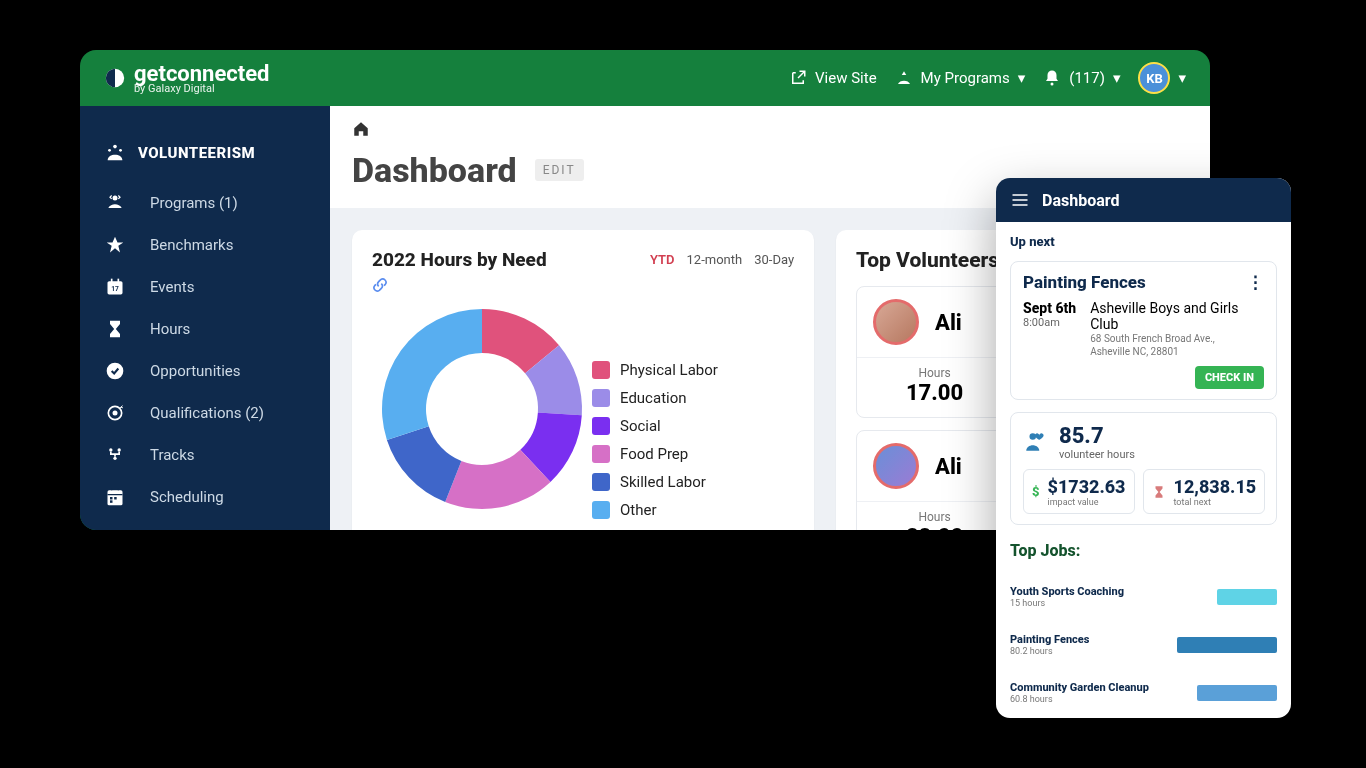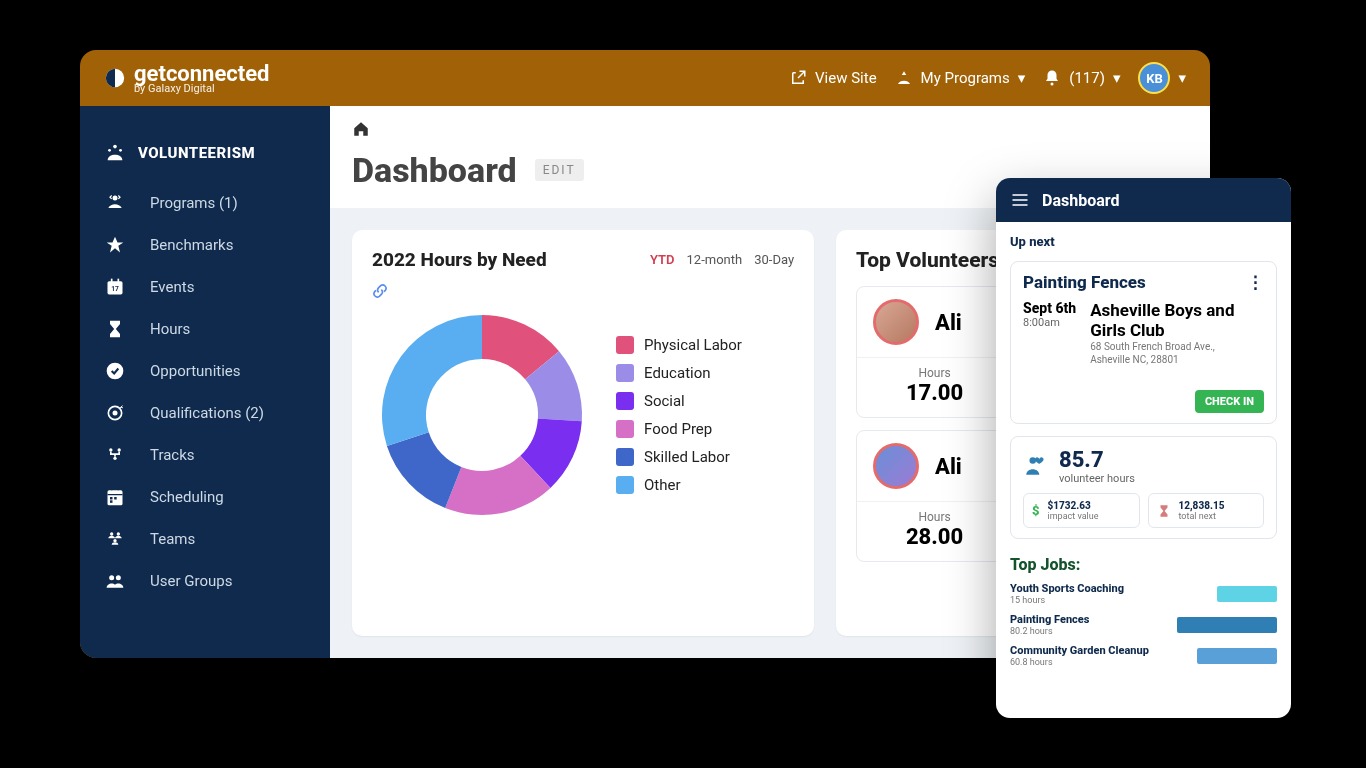--- a/index.html
+++ b/index.html
@@ -1,42 +1,42 @@
 <!DOCTYPE html>
 <html><head>
 <meta charset="utf-8">
 <style>
   *{box-sizing:border-box;margin:0;padding:0;font-family:-apple-system,BlinkMacSystemFont,"Segoe UI",Roboto,Arial,sans-serif}
   body{background:#000;width:1366px;height:768px;overflow:hidden;position:relative}
-  .app{position:absolute;left:80px;top:50px;width:1130px;height:608px;background:#a16207;border-radius:16px;overflow:hidden;box-shadow:0 20px 60px rgba(0,0,0,.4)}
+  .app{position:absolute;left:80px;top:50px;width:1130px;height:480px;background:#15803d;border-radius:16px;overflow:hidden;box-shadow:0 20px 60px rgba(0,0,0,.4)}
   .topbar{height:56px;display:flex;align-items:center;padding:0 24px;color:#fff}
   .brand{display:flex;align-items:center;gap:8px;font-weight:700;font-size:22px}
   .brand-sub{font-size:11px;font-weight:400;text-align:left;display:block;margin-top:-4px;opacity:.9}
   .topbar-right{margin-left:auto;display:flex;align-items:center;gap:18px;font-size:15px}
   .top-item{display:flex;align-items:center;gap:8px;cursor:pointer}
   .avatar-badge{width:32px;height:32px;border-radius:50%;background:#4a90d9;display:flex;align-items:center;justify-content:center;font-weight:700;font-size:13px;border:2px solid #fde047}
   .body{display:flex;height:calc(100% - 56px)}
   .sidebar{width:250px;background:#0f2a4c;color:#cdd9e5;padding:28px 0;font-size:15px}
   .side-head{display:flex;align-items:center;gap:12px;padding:8px 24px 18px;color:#fff;font-weight:800;letter-spacing:.5px}
   .side-item{display:flex;align-items:center;gap:24px;padding:10px 24px;cursor:pointer}
   .side-ico{width:22px;height:22px;display:flex;align-items:center;justify-content:center;color:#fff;flex:none}
   .main{flex:1;background:#fff;display:flex;flex-direction:column}
   .crumb{padding:14px 22px 0;color:#333}
   .page-title{display:flex;align-items:center;gap:18px;padding:12px 22px 18px}
   .page-title h1{font-size:34px;font-weight:800;color:#444}
   .edit-badge{font-size:12px;letter-spacing:2px;color:#888;background:#eee;padding:4px 8px;border-radius:3px}
   .content{flex:1;background:#eef1f5;padding:22px;display:flex;gap:22px}
   .card{background:#fff;border-radius:10px;padding:18px 20px;box-shadow:0 1px 2px rgba(0,0,0,.06)}
   .hours-card{flex:1.15}
-  .hours-head{display:flex;align-items:center;gap:12px;margin-bottom:12px}
+  .hours-head{display:flex;align-items:center;gap:12px;margin-bottom:6px}
   .hours-head h3{font-size:19px;font-weight:800;color:#222;flex:1}
   .range-tab{font-size:13px;color:#555}
   .range-tab.active{color:#d23f51;font-weight:600}
   .link-ico{text-align:right;color:#5b8def;margin:2px 0 6px}
-  .donut-wrap{display:flex;align-items:center;gap:24px}
+  .donut-wrap{display:flex;align-items:flex-end;}
   .legend{display:flex;flex-direction:column;gap:10px;font-size:15px;color:#222}
   .legend-row{display:flex;align-items:center;gap:10px}
   .sw{width:18px;height:18px;border-radius:3px}
   .vol-card{flex:.85}
   .vol-card h3{font-size:21px;font-weight:800;color:#222;margin-bottom:14px}
   .vol{border:1px solid #e6e9ee;border-radius:8px;margin-bottom:12px;overflow:hidden}
   .vol-top{display:flex;align-items:center;gap:16px;padding:12px 16px}
   .vol-av{width:46px;height:46px;border-radius:50%;border:3px solid #e46b6b;background:linear-gradient(135deg,#d8a896,#b67860)}
   .vol-av.b{background:linear-gradient(135deg,#6a8fd8,#9b7bd4)}
   .vol-name{font-size:22px;font-weight:800}
@@ -47,33 +47,33 @@
   
   .mobile{position:absolute;right:75px;top:178px;width:295px;height:540px;background:#fff;border-radius:14px;box-shadow:0 20px 50px rgba(0,0,0,.35);overflow:hidden;font-size:13px;display:flex;flex-direction:column}
   .m-top{background:#0f2a4c;color:#fff;padding:12px 14px;display:flex;align-items:center;gap:12px;font-weight:700;font-size:16px}
   .m-body{padding:12px 14px;display:flex;flex-direction:column;gap:12px;overflow:auto}
   .m-up{color:#0f2a4c;font-weight:800;font-size:13px}
   .m-card{border:1px solid #e1e6ec;border-radius:8px;padding:10px 12px}
   .m-event-title{color:#0f2a4c;font-weight:800;font-size:17px;display:flex;justify-content:space-between}
   .m-event-row{display:flex;gap:14px;margin-top:8px}
   .m-date{font-weight:800;font-size:14px}
   .m-time{font-size:11px;color:#666}
-  .m-org{font-weight:700;font-size:17px}
+  .m-org{font-weight:400;font-size:14px}
   .m-addr{font-size:10px;color:#777;line-height:1.3}
-  .checkin{margin-left:auto;margin-top:24px;background:#35b454;color:#fff;border:none;border-radius:4px;padding:5px 10px;font-weight:800;font-size:11px;display:block}
+  .checkin{margin-left:auto;margin-top:8px;background:#35b454;color:#fff;border:none;border-radius:4px;padding:5px 10px;font-weight:800;font-size:11px;display:block}
   .m-stats{display:flex;flex-direction:column;gap:8px}
   .m-big{display:flex;align-items:center;gap:10px}
   .m-big .num{font-size:22px;font-weight:800;color:#0f2a4c}
   .m-big .sub{font-size:11px;color:#666}
   .m-row2{display:flex;gap:8px}
   .m-chip{flex:1;border:1px solid #e1e6ec;border-radius:6px;padding:6px 8px;display:flex;gap:8px;align-items:center}
-  .m-chip .n{font-weight:800;color:#0f2a4c;font-size:10px}
+  .m-chip .n{font-weight:800;color:#0f2a4c;font-size:18px}
   .m-chip .s{font-size:9px;color:#777}
   .m-jobs-h{font-weight:800;color:#14532d;font-size:16px;margin-top:4px}
-  .m-job{display:flex;align-items:center;gap:10px;margin-top:8px}
+  .m-job{display:flex;align-items:center;gap:10px;margin-top:25px}
   .m-job .txt{flex:1}
   .m-job .nm{font-weight:800;font-size:11px;color:#0f2a4c}
   .m-job .hr{font-size:9px;color:#777}
   .bar{height:16px;border-radius:2px}
   svg{display:block}
 </style>
 </head>
 <body>
 
 <div class="app">

